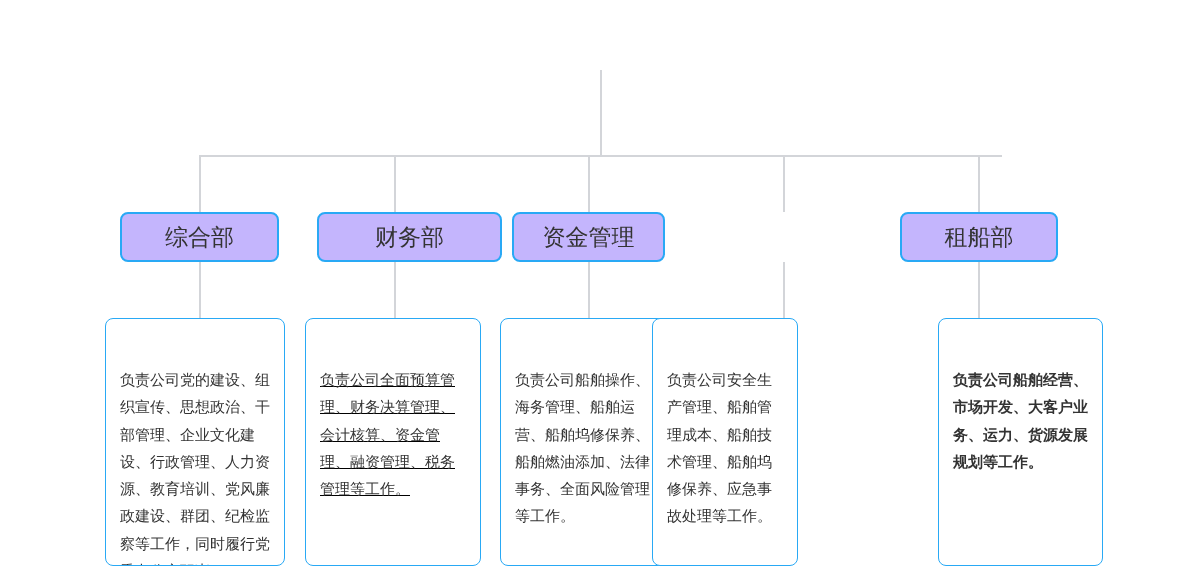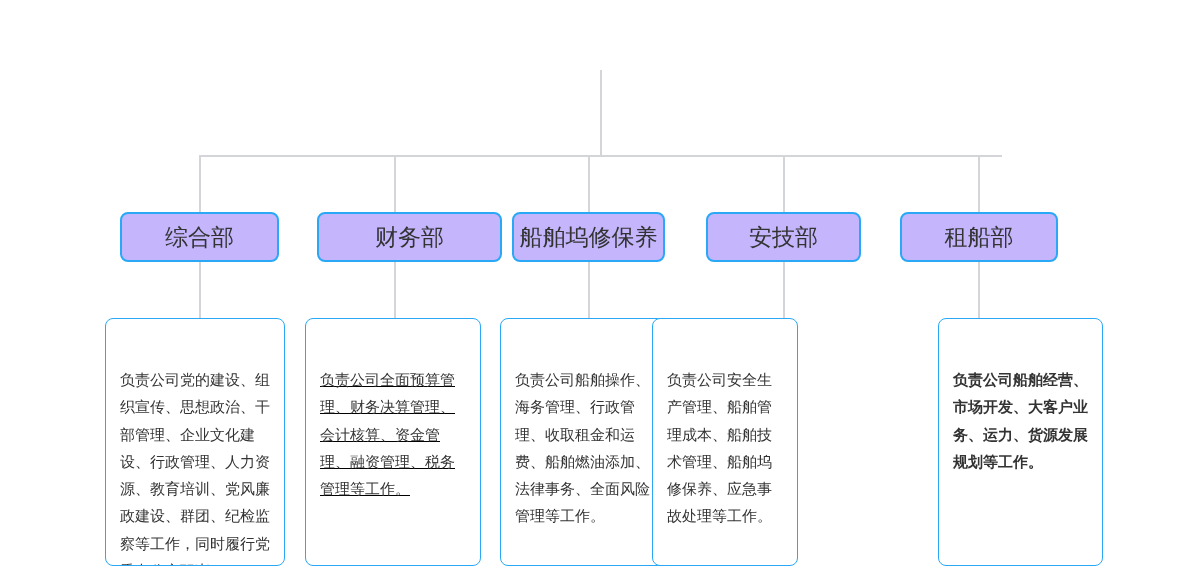--- a/index.html
+++ b/index.html
@@ -114,37 +114,34 @@
   <div class="conn conn-v" style="left:783px; top:262px; height:56px;"></div>
   <div class="conn conn-v" style="left:978px; top:262px; height:56px;"></div>
 
   <div class="dept-box" style="left:120px; width:159px;">
     <span class="dept-label">综合部</span>
   </div>
   <div class="dept-box" style="left:317px; width:185px;">
     <span class="dept-label">财务部</span>
   </div>
   <div class="dept-box" style="left:512px; width:153px;">
-    <span class="dept-label">船舶坞修保养</span>
-  </div>
-  <div class="dept-box" style="left:706px; width:155px;">
-    <span class="dept-label">安技部</span>
+    <span class="dept-label">资金管理</span>
   </div>
   <div class="dept-box" style="left:900px; width:158px;text-align:right;">
     <span class="dept-label">租船部</span>
   </div>
 
   <div class="desc-box" style="left:105px; width:180px;">
     <div class="desc-text">负责公司党的建设、组织宣传、思想政治、干部管理、企业文化建设、行政管理、人力资源、教育培训、党风廉政建设、群团、纪检监察等工作，同时履行党委办公室职责</div>
   </div>
   <div class="desc-box" style="left:305px; width:176px;text-decoration:underline;">
     <div class="desc-text">负责公司全面预算管理、财务决算管理、会计核算、资金管理、融资管理、税务管理等工作。</div>
   </div>
   <div class="desc-box" style="left:500px; width:172px;">
-    <div class="desc-text">负责公司船舶操作、海务管理、行政管理、收取租金和运费、船舶燃油添加、法律事务、全面风险管理等工作。</div>
+    <div class="desc-text">负责公司船舶操作、海务管理、船舶运营、船舶坞修保养、船舶燃油添加、法律事务、全面风险管理等工作。</div>
   </div>
   <div class="desc-box" style="left:652px; width:146px;">
     <div class="desc-text">负责公司安全生产管理、船舶管理成本、船舶技术管理、船舶坞修保养、应急事故处理等工作。</div>
   </div>
   <div class="desc-box" style="left:938px; width:165px;font-weight:bold;">
     <div class="desc-text">负责公司船舶经营、市场开发、大客户业务、运力、货源发展规划等工作。</div>
   </div>
 
 </div>
 

